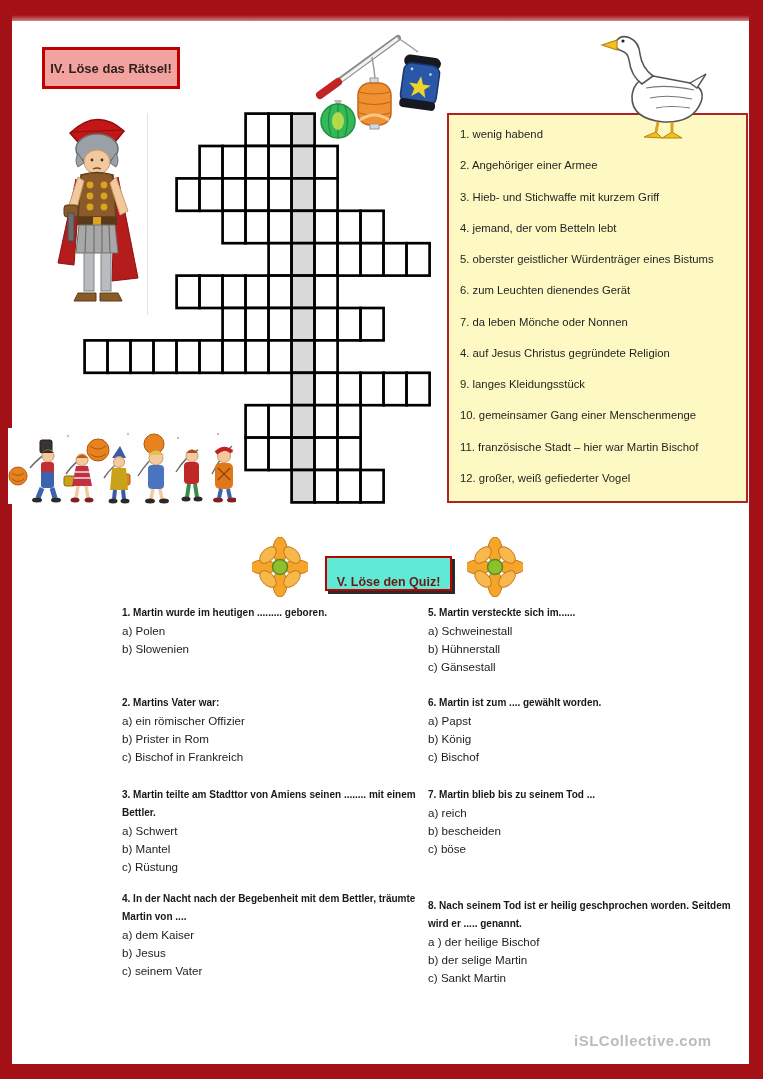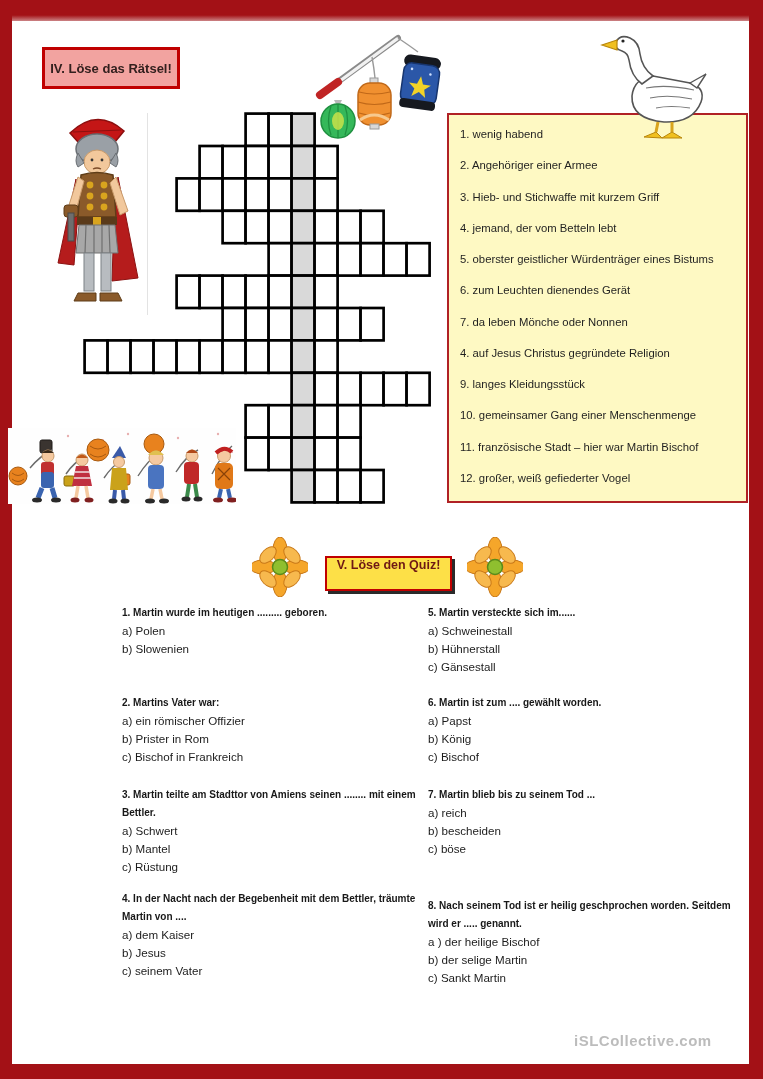--- a/index.html
+++ b/index.html
@@ -25,22 +25,22 @@
   .grid-wrap{position:absolute;left:83px;top:112px;}
   .soldier{position:absolute;left:48px;top:113px;width:99px;height:202px;border-right:1px solid #e3e3e3;}
   .lanterns{position:absolute;left:298px;top:28px;width:150px;height:112px;}
   .goose{position:absolute;left:598px;top:26px;width:118px;height:114px;}
   .children{position:absolute;left:8px;top:428px;width:228px;height:76px;background:#fefefe;}
 
   .flower{position:absolute;width:56px;height:60px;}
   .flower.fl-left{left:252px;top:537px;}
   .flower.fl-right{left:467px;top:537px;}
   .quiz-title{position:absolute;left:325px;top:556px;width:127px;height:35px;
-              background:#fde047;border:2px solid #c00000;box-sizing:border-box;
-              box-shadow:3px 3px 0 #2a2a2a;display:flex;align-items:flex-start;justify-content:center;
+              background:#5eead4;border:2px solid #c00000;box-sizing:border-box;
+              box-shadow:3px 3px 0 #2a2a2a;display:flex;align-items:flex-end;justify-content:center;
               font-weight:bold;font-size:12.5px;color:#6e1815;}
 
   .quiz-col{position:absolute;top:604px;}
   .quiz-col.left{left:122px;width:302px;}
   .quiz-col.right{left:428px;width:312px;}
   .q-block{position:absolute;left:0;width:100%;}
   .q-head{font-weight:bold;font-size:10px;line-height:18px;color:#181818;}
   .q-opt{font-size:11.6px;line-height:18.2px;color:#1c1c1c;}
 
   .watermark{position:absolute;left:574px;top:1032px;font-size:15px;font-weight:bold;

